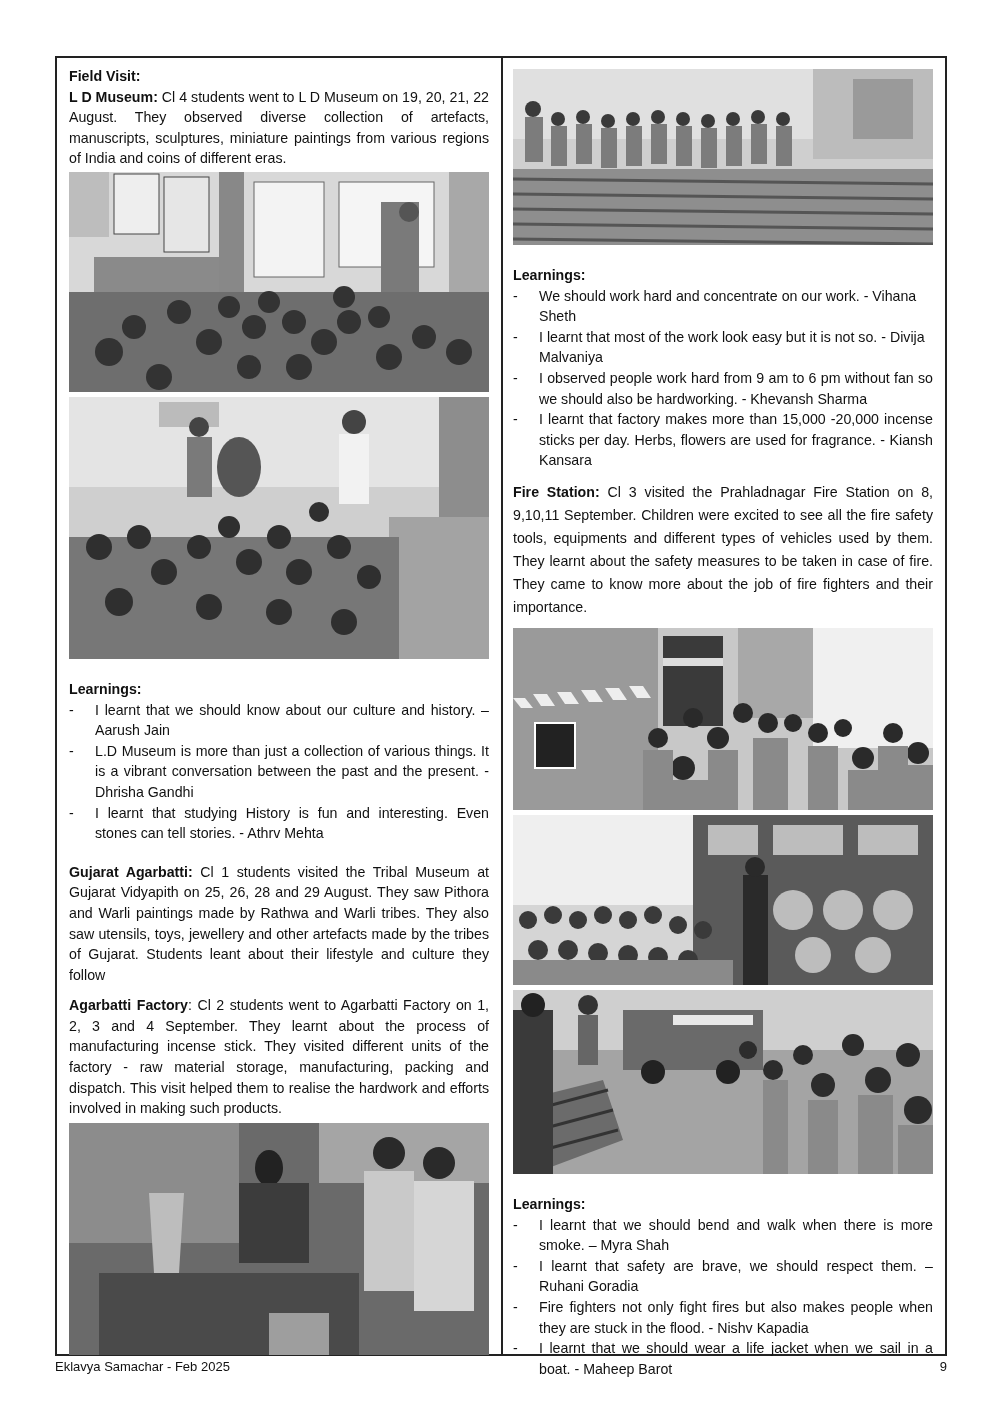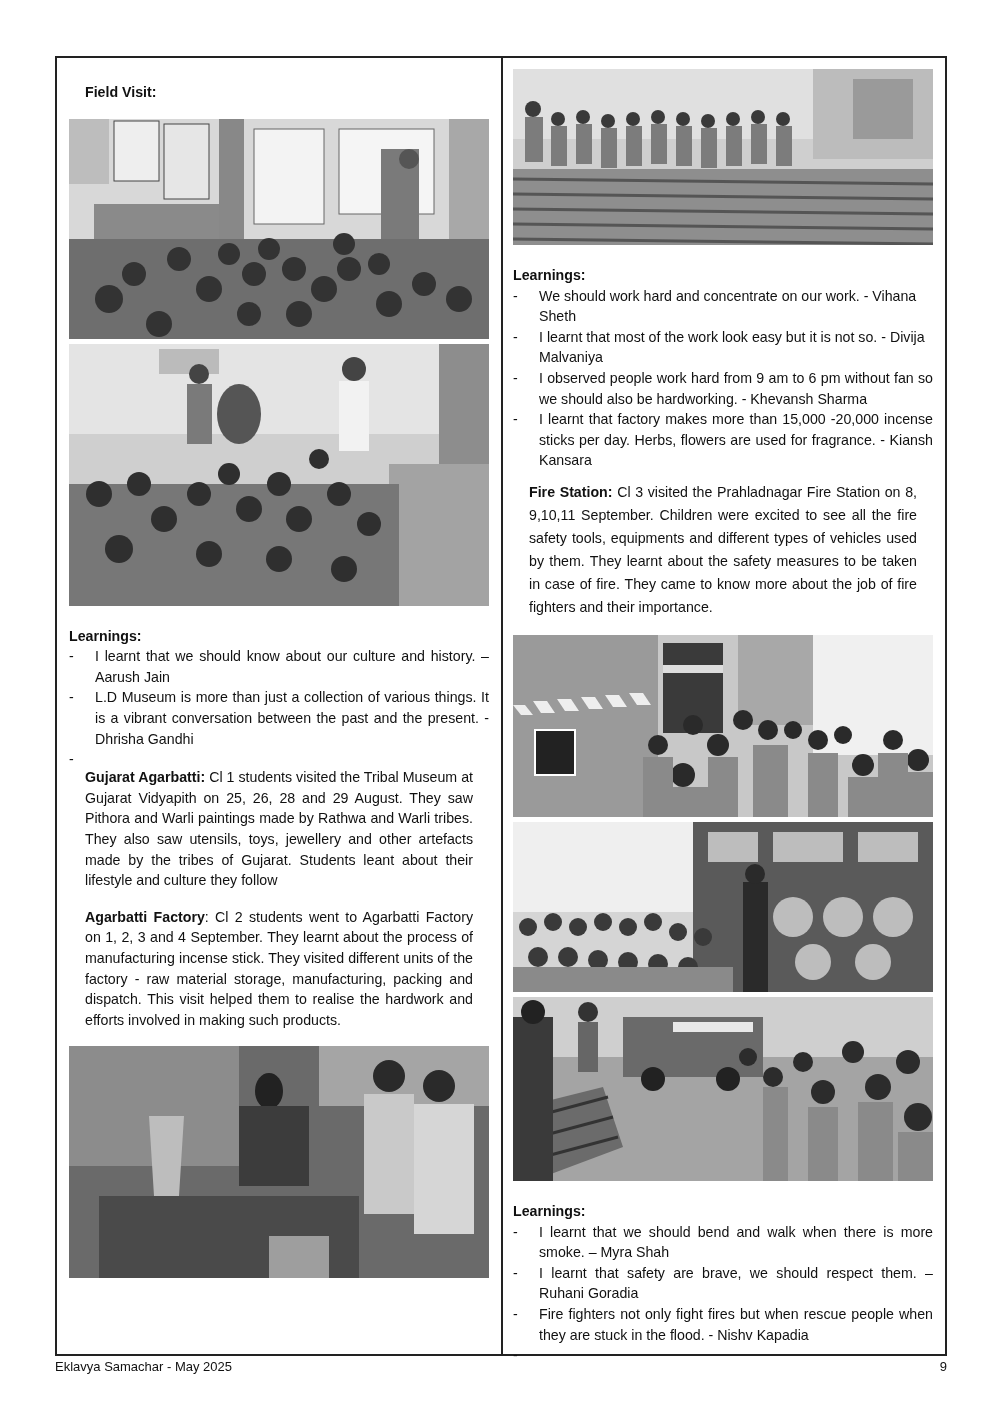--- a/index.html
+++ b/index.html
@@ -2,39 +2,40 @@
 <html><head>
 <meta charset="utf-8">
 <style>
   html, body { margin: 0; padding: 0; background: #ffffff; }
   body { width: 1000px; height: 1413px; position: relative; font-family: "Liberation Sans", sans-serif; color: #111; }
   .frame { position: absolute; left: 55px; top: 56px; width: 892px; height: 1300px; border: 2px solid #222; box-sizing: border-box; }
   .divider { position: absolute; left: 501px; top: 56px; width: 2px; height: 1300px; background: #222; }
   .col { position: absolute; top: 66px; }
   .col-left { left: 69px; width: 420px; }
   .col-right { left: 513px; width: 420px; }
-  p, .para { margin: 16px; font-size: 14.2px; line-height: 20.6px; text-align: justify; }
+  p, .para { margin: 0; font-size: 14.2px; line-height: 20.6px; text-align: justify; }
   .b { font-weight: bold; }
   .photo { position: relative; overflow: hidden; background: #9a9a9a; }
   .photo svg { display: block; width: 100%; height: 100%; }
   .learn-title { font-weight: bold; font-size: 14.2px; line-height: 20.6px; margin-top: 20px; }
   ul.learn { list-style: none; margin: 0; padding: 0; }
   ul.learn li { position: relative; padding-left: 26px; font-size: 14.2px; line-height: 20.6px; text-align: justify; }
   ul.learn li .dash { position: absolute; left: 0; top: 0; }
   .footer-left { position: absolute; left: 55px; top: 1359px; font-size: 13px; font-family: "Liberation Sans", sans-serif; }
   .footer-right { position: absolute; right: 53px; top: 1359px; font-size: 13px; }
 </style>
 </head>
 <body>
 
 <div class="frame"></div>
 <div class="divider"></div>
 
 <div class="col col-left">
   <div class="b para" style="font-size:14.2px;line-height:20.6px;">Field Visit:</div>
+  <p><span class="b">L D Museum:</span><span> Cl 4 students went to L D Museum on 19, 20, 21, 22 August. They observed diverse collection of artefacts, manuscripts, sculptures, miniature paintings from various regions of India and coins of different eras.</span></p>
 
   <div class="photo" style="height:220px;margin-top:3px;" title="Students seated on floor listening to a guide in a museum gallery">
     <svg viewBox="0 0 420 220" preserveAspectRatio="none">
       <rect width="420" height="220" fill="#d8d8d8"></rect>
       <rect x="0" y="0" width="40" height="65" fill="#bdbdbd"></rect>
       <rect x="45" y="2" width="45" height="60" fill="#eeeeee" stroke="#444"></rect>
       <rect x="95" y="5" width="45" height="75" fill="#e6e6e6" stroke="#444"></rect>
       <rect x="150" y="0" width="25" height="150" fill="#888"></rect>
       <rect x="185" y="10" width="70" height="95" fill="#f3f3f3" stroke="#666"></rect>
       <rect x="270" y="10" width="95" height="85" fill="#f5f5f5" stroke="#666"></rect>
@@ -96,21 +97,21 @@
           <circle cx="210" cy="215" r="13"></circle>
           <circle cx="275" cy="225" r="13"></circle>
       </g>
     </svg>
   </div>
 
   <div class="learn-title">Learnings:</div>
   <ul class="learn">
     <li><span class="dash">-</span><span>I learnt that we should know about our culture and history. – Aarush Jain</span></li>
     <li><span class="dash">-</span><span>L.D Museum is more than just a collection of various things. It is a vibrant conversation between the past and the present. -  Dhrisha Gandhi</span></li>
-    <li><span class="dash">-</span></li>
+    <li><span class="dash">-</span><span>I learnt that studying History is fun and interesting. Even stones can tell stories. -  Athrv Mehta</span></li>
   </ul>
 
   <p style="margin-top:18px;"><span class="b">Gujarat Agarbatti:</span><span> Cl 1 students visited the Tribal Museum at Gujarat Vidyapith on 25, 26, 28 and 29 August. They saw Pithora and Warli paintings made by Rathwa and Warli tribes. They also saw utensils, toys, jewellery and other artefacts made by the tribes of Gujarat. Students leant about their lifestyle and culture they follow</span></p>
 
   <p style="margin-top:10px;"><span class="b">Agarbatti Factory</span><span>: Cl 2 students went to Agarbatti Factory on 1, 2, 3 and 4 September. They learnt about the process of manufacturing incense stick. They visited different units of the factory - raw material storage, manufacturing, packing and dispatch. This visit helped them to realise the hardwork and efforts involved in making such products.</span></p>
 
   <div class="photo" style="height:232px;margin-top:4px;" title="Worker operating an incense stick machine while students watch">
     <svg viewBox="0 0 420 232" preserveAspectRatio="none">
       <rect width="420" height="232" fill="#6a6a6a"></rect>
       <rect x="0" y="0" width="170" height="120" fill="#8c8c8c"></rect>
@@ -297,19 +298,19 @@
         <rect x="345" y="105" width="35" height="79"></rect>
           <rect x="385" y="135" width="35" height="49"></rect>
       </g>
     </svg>
   </div>
 
   <div class="learn-title">Learnings:</div>
   <ul class="learn">
     <li><span class="dash">-</span><span>I learnt that we should bend and walk when there is more smoke.  – Myra Shah</span></li>
     <li><span class="dash">-</span><span>I learnt that safety are brave, we should respect them. – Ruhani Goradia</span></li>
-    <li><span class="dash">-</span><span>Fire fighters not only fight fires but when rescue people when they are stuck in the flood. - Nishv Kapadia</span></li>
-    <li><span class="dash">-</span></li>
+    <li><span class="dash">-</span><span>Fire fighters not only fight fires but also makes people when they are stuck in the flood. - Nishv Kapadia</span></li>
+    <li><span class="dash">-</span><span>I learnt that we should wear a life jacket when we sail in a boat. - Maheep Barot</span></li>
   </ul>
 </div>
 
-<div class="footer-left">Eklavya Samachar - May 2025</div>
+<div class="footer-left">Eklavya Samachar - Feb 2025</div>
 <div class="footer-right">9</div>
 
 </body></html>

